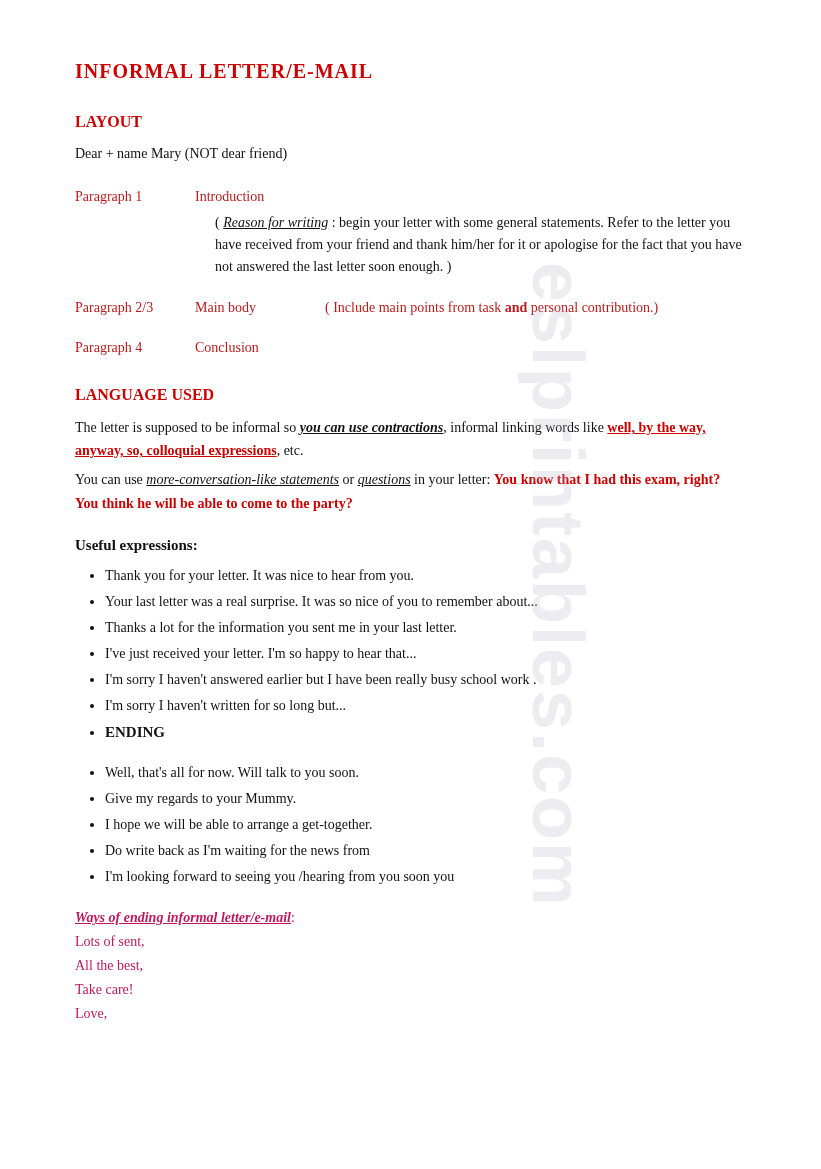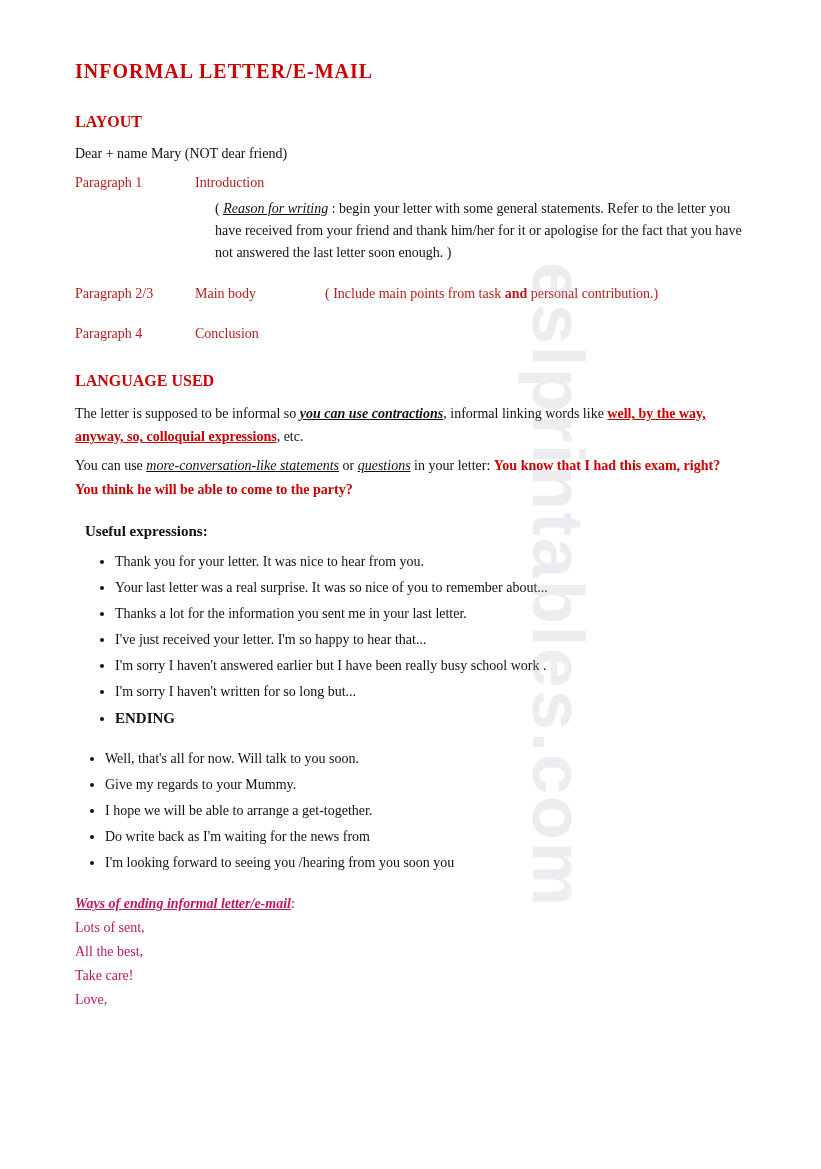--- a/index.html
+++ b/index.html
@@ -57,21 +57,21 @@
       margin-bottom: 12px;
       margin-top: 10px;
     }
 
     .layout-block {
       margin-bottom: 28px;
     }
 
     .layout-line {
       font-size: 14px;
-      margin-bottom: 8px;
+      margin-bottom: 22px;
       color: #111;
       line-height: 1.5;
     }
 
     .paragraph-block {
       margin-bottom: 18px;
     }
 
     .para-row {
       display: flex;
@@ -216,21 +216,21 @@
 
     <div class="language-para">
       <span>The letter is supposed to be informal so </span><span class="underline bold">you can use contractions</span><span>, informal linking words like </span><span class="red-bold-underline">well, by the way, anyway, so, colloquial expressions</span><span>, etc.</span>
     </div>
 
     <div class="language-para">
       <span>You can use </span><span class="underline">more-conversation-like statements</span><span> or </span><span class="underline">questions</span><span> in your letter: </span><span class="red-bold">You know that I had this exam, right? You think he will be able to come to the party?</span>
     </div>
   </div>
 
-  <div style="margin-bottom: 16px; margin-left: 10px;">
+  <div style="margin-bottom: 16px;">
     <div class="useful-header">Useful expressions:</div>
     <ul class="bullet-list">
       <li>Thank you for your letter. It was nice to hear from you.</li>
       <li>Your last letter was a real surprise. It was so nice of you to remember about...</li>
       <li>Thanks a lot for the information you sent me in your last letter.</li>
       <li>I've just received your letter. I'm so happy to hear that...</li>
       <li>I'm sorry I haven't answered earlier but I  have been  really busy  school work .</li>
       <li>I'm sorry I haven't written for so long but...</li>
       <li>
         <span class="ending-item">ENDING</span>

